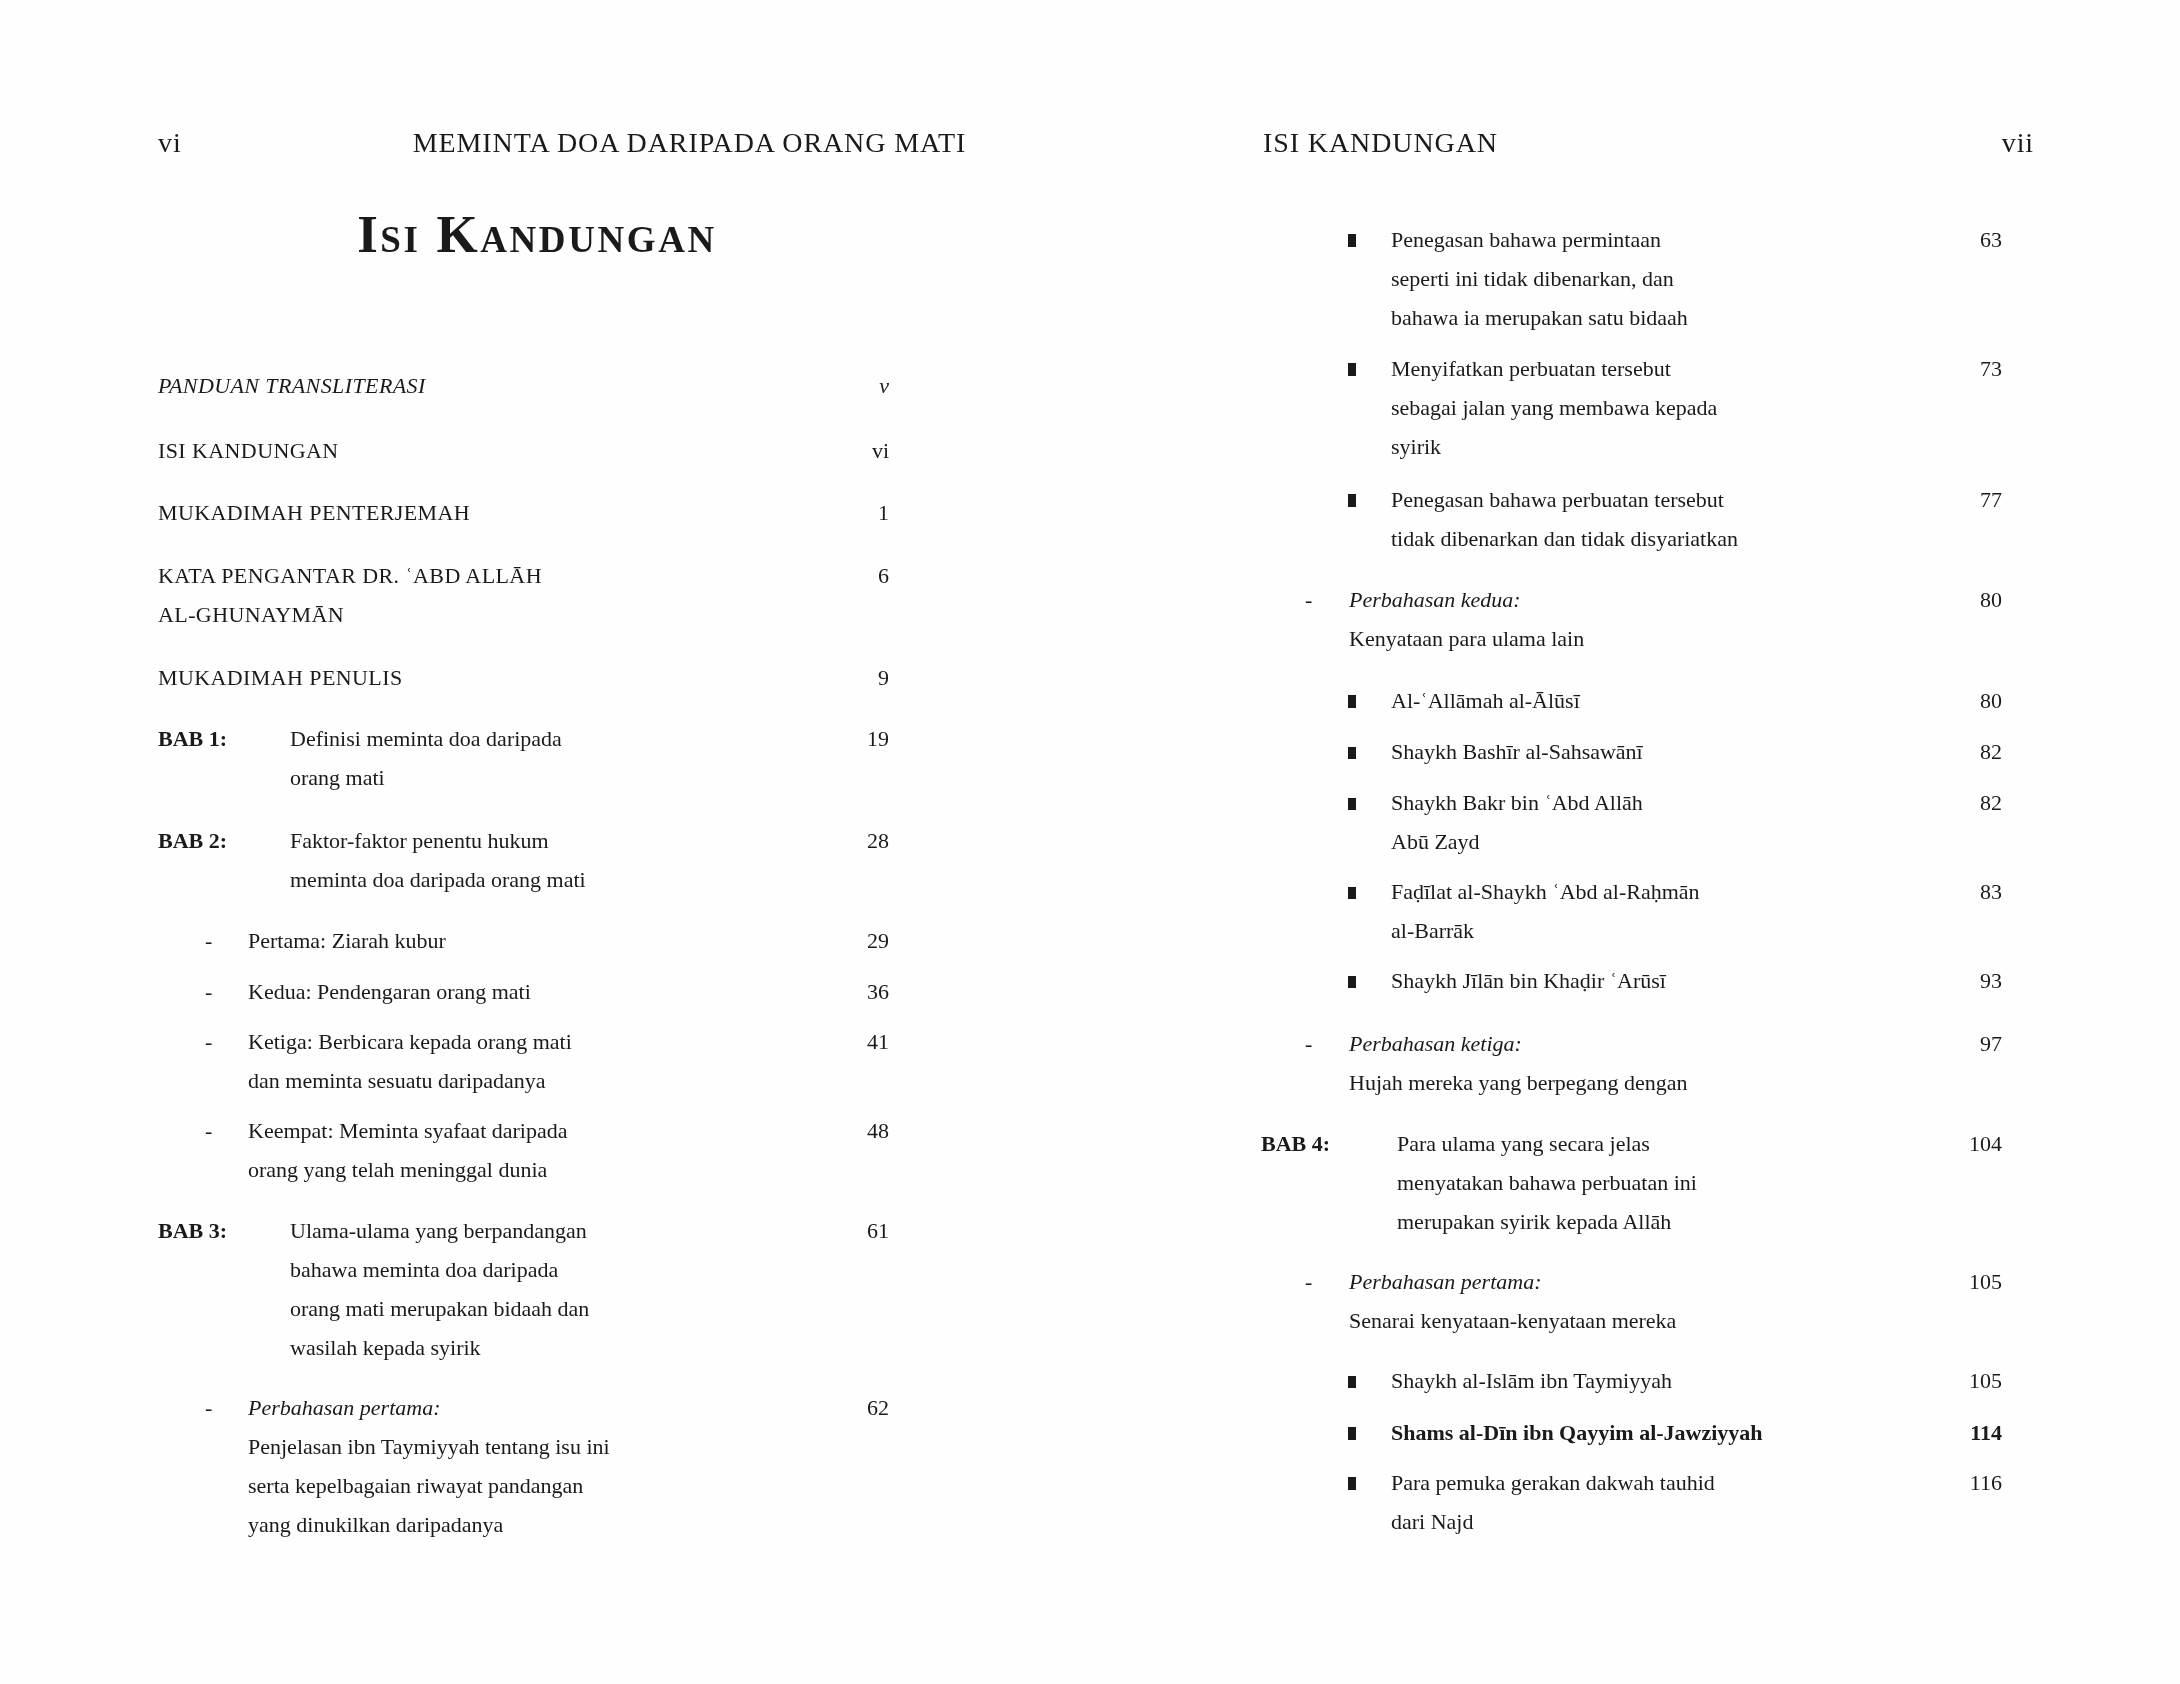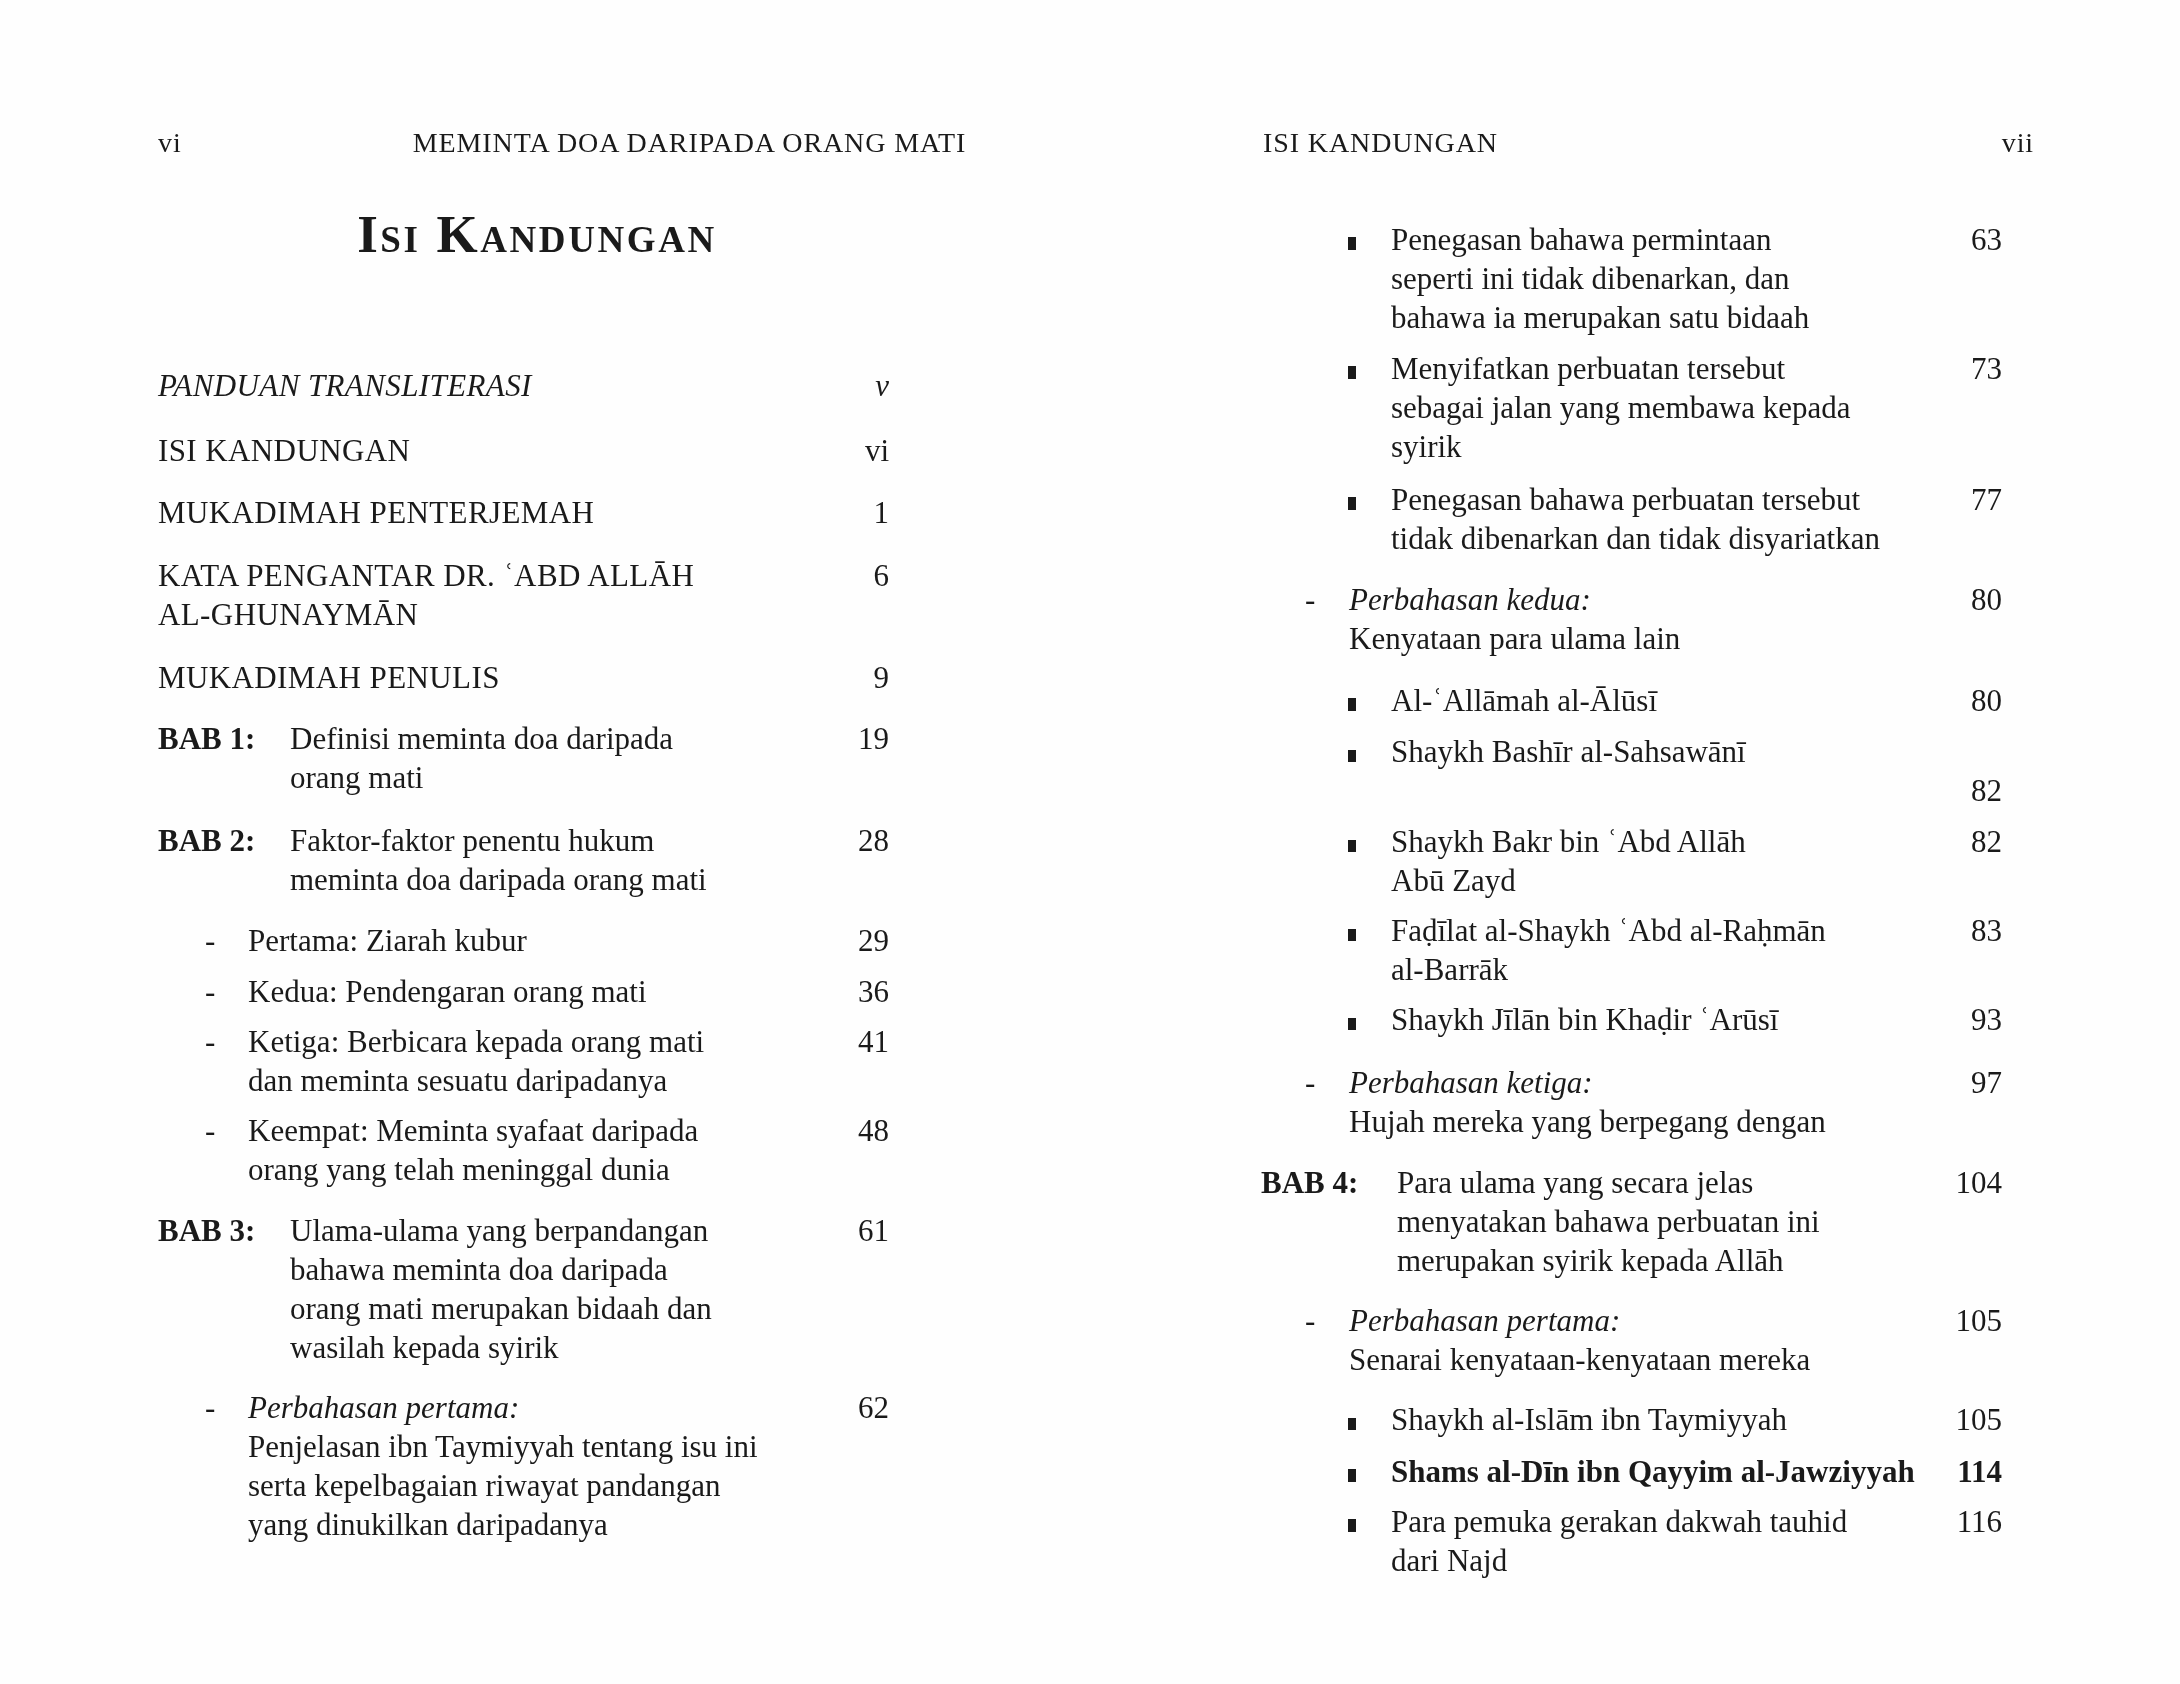--- a/index.html
+++ b/index.html
@@ -41,21 +41,21 @@
     font-variant: small-caps;
     font-size: 53px;
     line-height: 63px;
     letter-spacing: 2.6px;
     white-space: nowrap;
   }
 
   
   .toc {
     position: absolute;
-    font-size: 31px;
+    font-size: 22px;
     line-height: 39px;
   }
   #left-toc  { left: 158px;  top: 366px; width: 731px; }
   #right-toc { left: 1261px; top: 220px; width: 741px; }
 
   .entry {
     display: flex;
     align-items: flex-start;
   }
   .entry-page {
@@ -289,21 +289,21 @@
     </div>
     <div class="entry bullet" style="margin-bottom: 12.8px;">
       <div class="entry-body bulleted">
         <div class="marker"><span class="square"></span></div>
         <div class="entry-text">
           <div class="line">Al-ʿAllāmah al-Ālūsī</div>
         </div>
       </div>
       <div class="entry-page">80</div>
     </div>
-    <div class="entry bullet" style="margin-bottom: 12px; flex-direction: column;">
+    <div class="entry bullet" style="margin-bottom: 12px;">
       <div class="entry-body bulleted">
         <div class="marker"><span class="square"></span></div>
         <div class="entry-text">
           <div class="line">Shaykh Bashīr al-Sahsawānī</div>
         </div>
       </div>
       <div class="entry-page">82</div>
     </div>
     <div class="entry bullet" style="margin-bottom: 11px;">
       <div class="entry-body bulleted">

